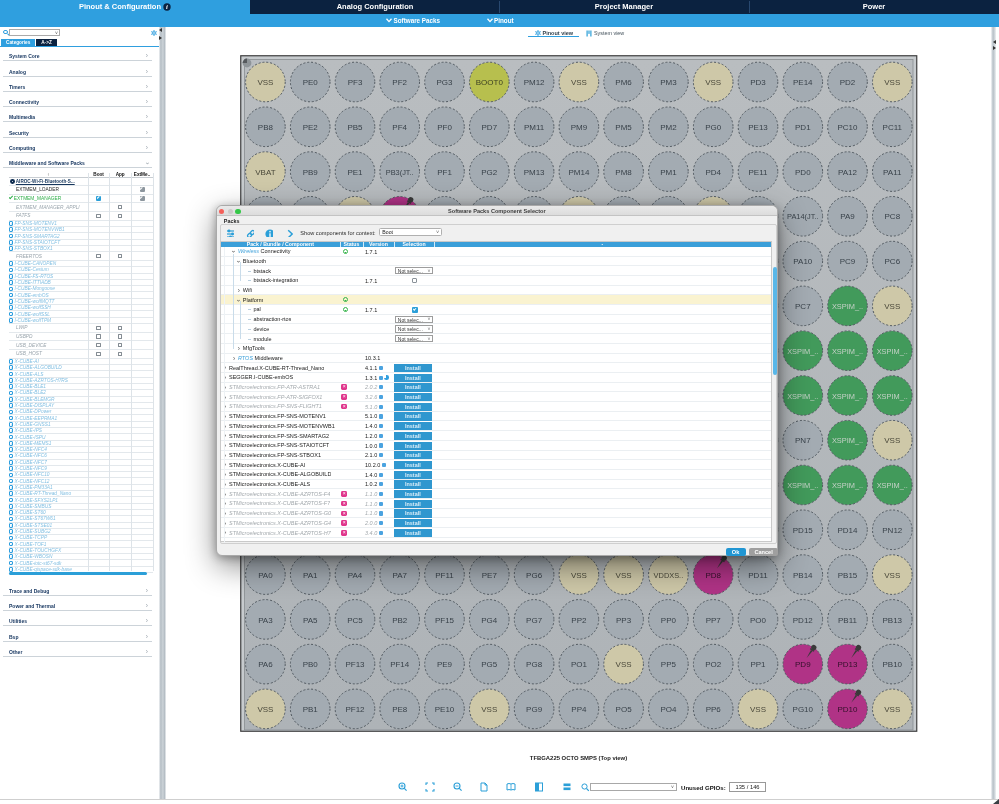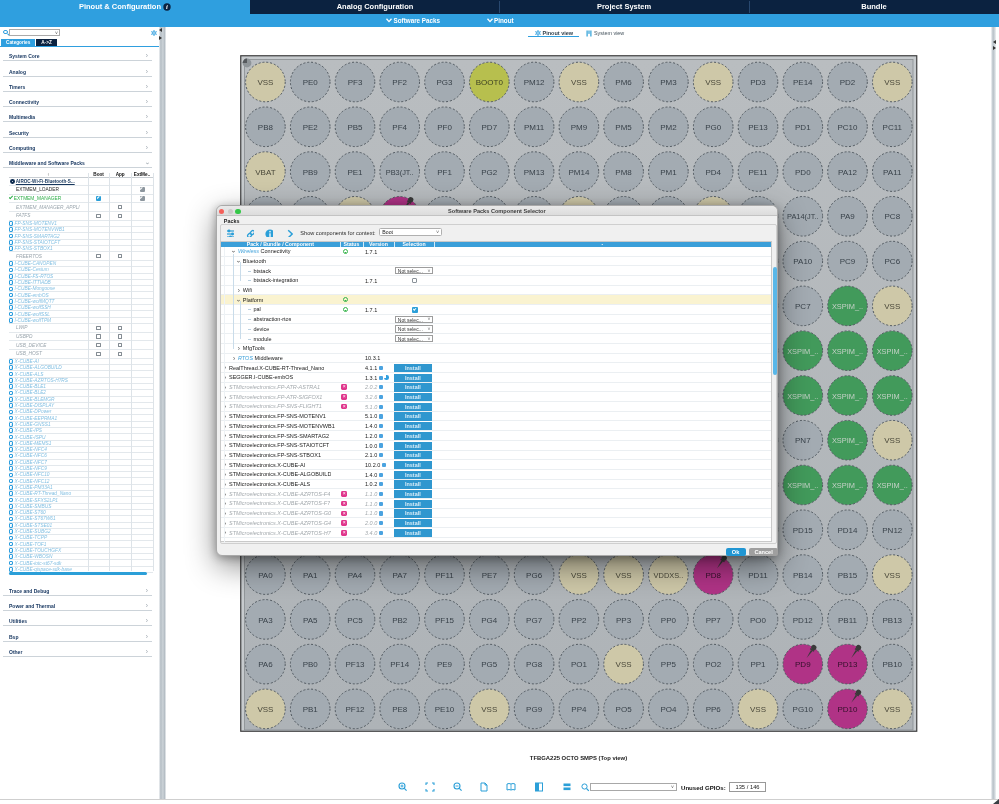--- a/index.html
+++ b/index.html
@@ -93,22 +93,22 @@
 </style></head>
 <body>
 <div id="tabbar"></div>
 <div id="tab1"></div>
 <span class="tabt" style="left:30px;width:180px">Pinout &amp; Configuration</span>
 <svg class="abs" style="left:163px;top:3.2px" width="8" height="8" viewBox="0 0 8 8">
     <circle cx="4" cy="4" r="3.7" fill="#0b2240"></circle>
     <text x="4" y="6.4" font-size="6.5" fill="#fff" text-anchor="middle" font-family="Liberation Serif,serif" font-weight="bold" font-style="italic">i</text>
   </svg>
 <span class="tabt" style="left:275px;width:200px">Analog Configuration</span>
-<span class="tabt" style="left:524px;width:200px">Project System</span>
-<span class="tabt" style="left:774px;width:200px">Bundle</span>
+<span class="tabt" style="left:524px;width:200px">Project Manager</span>
+<span class="tabt" style="left:774px;width:200px">Power</span>
 <div class="tsep" style="left:499px;background:#28486f"></div>
 <div class="tsep" style="left:749px;background:#28486f"></div>
 <div id="bar2"></div>
 <svg class="abs" style="left:385.5px;top:17.5px" width="6" height="5" viewBox="0 0 6 5">
     <path d="M0.5,0.8 L3,3.6 L5.5,0.8" fill="none" stroke="#fff" stroke-width="1.3"></path>
   </svg>
 <span class="b2t" style="left:393.5px">Software Packs</span>
 <svg class="abs" style="left:486.5px;top:17.5px" width="6" height="5" viewBox="0 0 6 5">
     <path d="M0.5,0.8 L3,3.6 L5.5,0.8" fill="none" stroke="#fff" stroke-width="1.3"></path>
   </svg>

